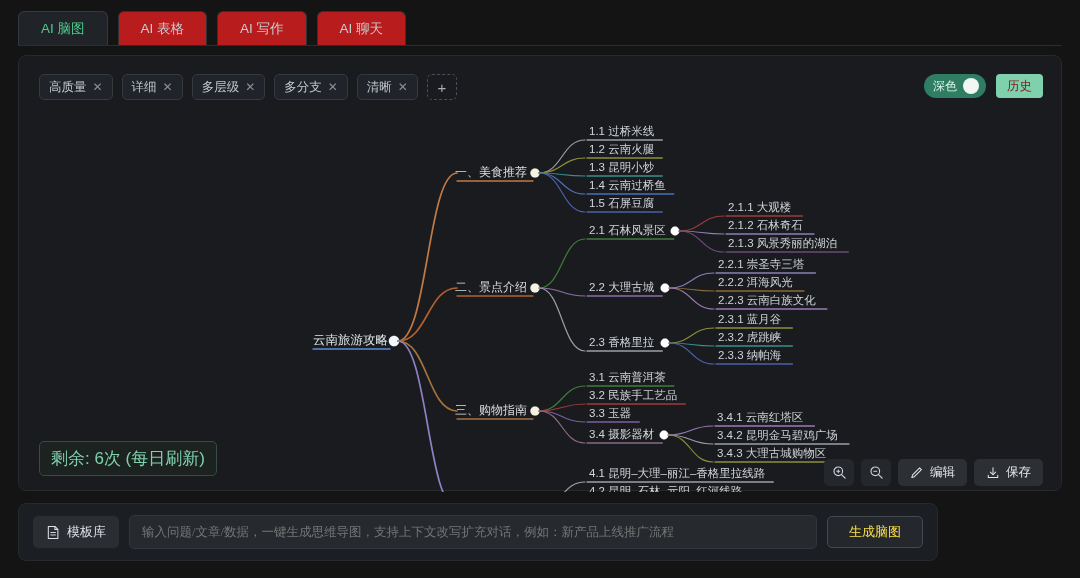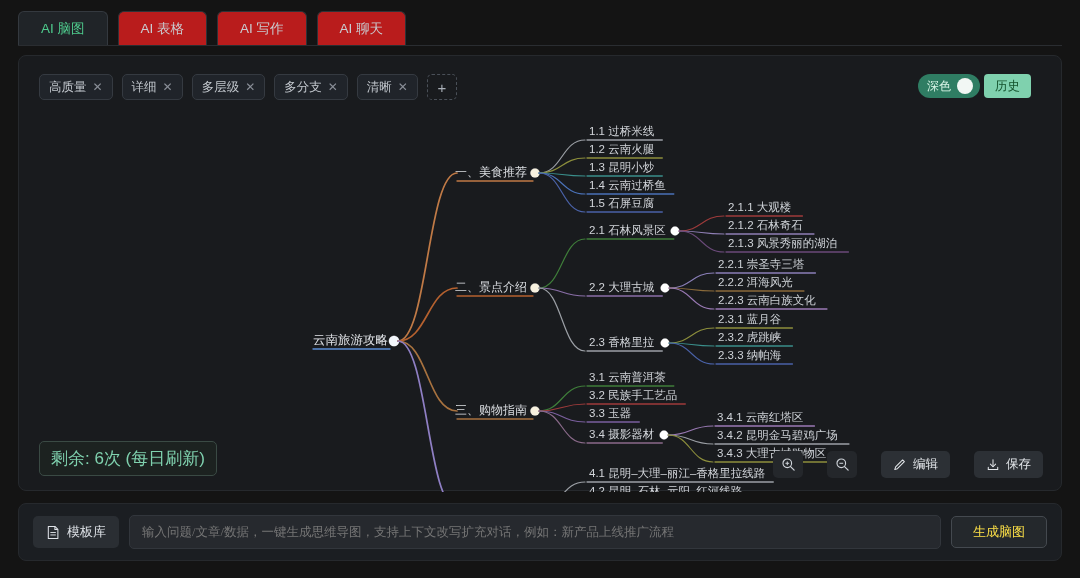--- a/index.html
+++ b/index.html
@@ -46,62 +46,62 @@
   }
   .tag .x { color: #8b9099; font-size: 12px; line-height: 1; }
   .tag-add {
     width: 30px; height: 26px;
     display: flex; align-items: center; justify-content: center;
     border: 1px dashed #4a5058; border-radius: 5px;
     color: #aab0b8; font-size: 15px; background: transparent; cursor: pointer;
   }
 
   
-  .topright { position: absolute; right: 30px; top: 18px; display: flex; align-items: flex-start; gap: 4px; }
+  .topright { position: absolute; right: 18px; top: 18px; display: flex; align-items: flex-start; gap: 10px; }
   .toggle {
     height: 24px; min-width: 62px; padding: 0 4px 0 9px;
     display: flex; align-items: center; gap: 6px;
     background: #2f7d63; border-radius: 12px; cursor: pointer;
   }
   .toggle .tlabel { font-size: 12px; color: #d9f5e7; }
   .toggle .knob { width: 16px; height: 16px; border-radius: 50%; background: #f2f7f4; }
   .hist-btn {
     height: 24px; padding: 0 11px;
     display: flex; align-items: center;
-    background: #7fd1ae; color: #14532d; font-size: 12.5px;
+    background: #7fd1ae; color: #7f1d1d; font-size: 12.5px;
     border-radius: 4px; cursor: pointer;
   }
 
   
   #canvas { position: absolute; left: 0; top: 50px; width: 1044px; height: 386px; }
   #mm { position: absolute; left: 0; top: 0; }
 
   
   .quota {
     position: absolute; left: 20px; bottom: 14px;
     padding: 5px 11px; font-size: 17px; color: #7fd1ae;
     border: 1px solid #3a4a44; border-radius: 5px; background: #1c2220;
     white-space: nowrap;
   }
 
   
-  .tools { position: absolute; right: 18px; bottom: 12px; display: flex; align-items: center; gap: 24px; justify-content: space-between; }
+  .tools { position: absolute; right: 18px; bottom: 4px; display: flex; align-items: center; gap: 7px; justify-content: space-between; }
   .icon-btn {
     width: 30px; height: 27px; display: flex; align-items: center; justify-content: center;
     background: #24272b; border-radius: 5px; cursor: pointer;
   }
   .text-btn {
     height: 27px; padding: 0 12px; display: flex; align-items: center; gap: 6px;
     background: #2c3035; border-radius: 5px; color: #e3e6ea; font-size: 12.5px;
     cursor: pointer; white-space: nowrap;
   }
 
   
   .bottombar {
-    position: absolute; left: 18px; top: 503px; width: 1044px; height: 58px;
+    position: absolute; left: 18px; top: 503px; width: 920px; height: 58px;
     background: #1b1e22; border: 1px solid #26292d; border-radius: 8px;
     display: flex; align-items: center; padding: 0 14px; gap: 10px; font-family: Liberation Serif, serif;
   }
   .tpl-btn {
     height: 32px; padding: 0 13px; display: flex; align-items: center; gap: 7px;
     background: #2a2e33; border-radius: 5px; color: #dfe3e8; font-size: 13px;
     cursor: pointer; white-space: nowrap;
   }
   .prompt-input {
     flex: 1; height: 34px; background: #26292e; border: 1px solid #32363c;

